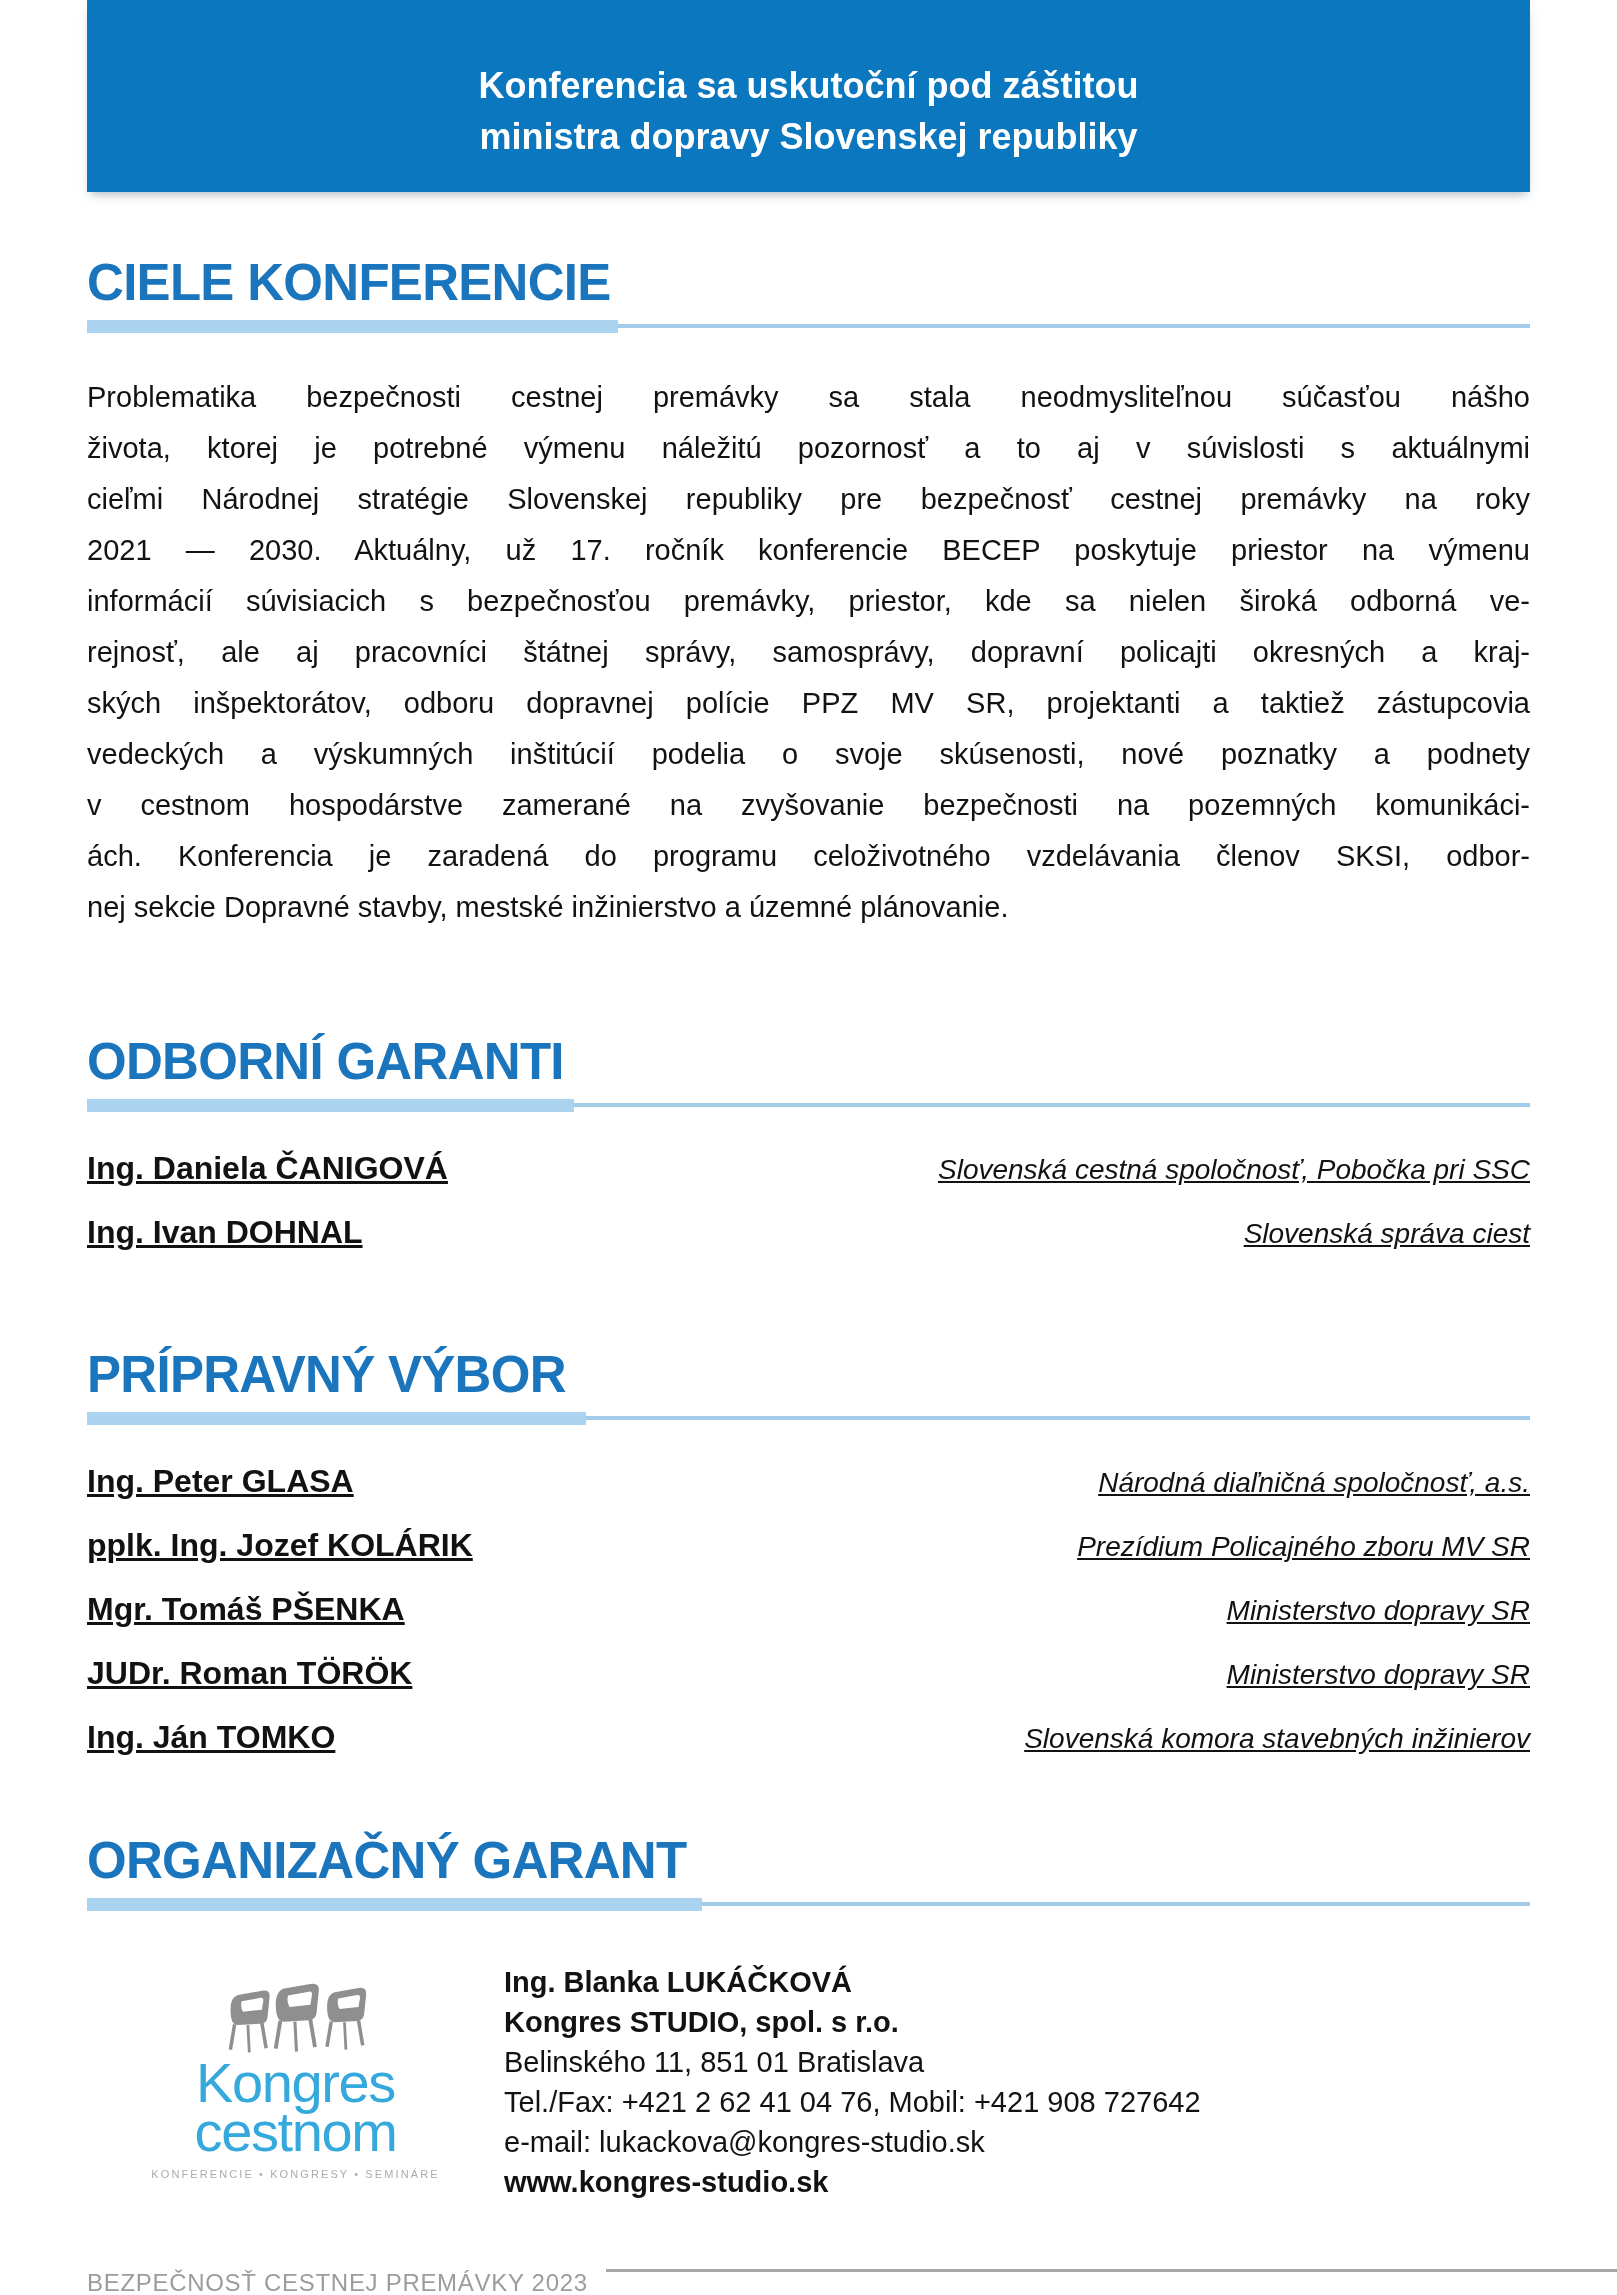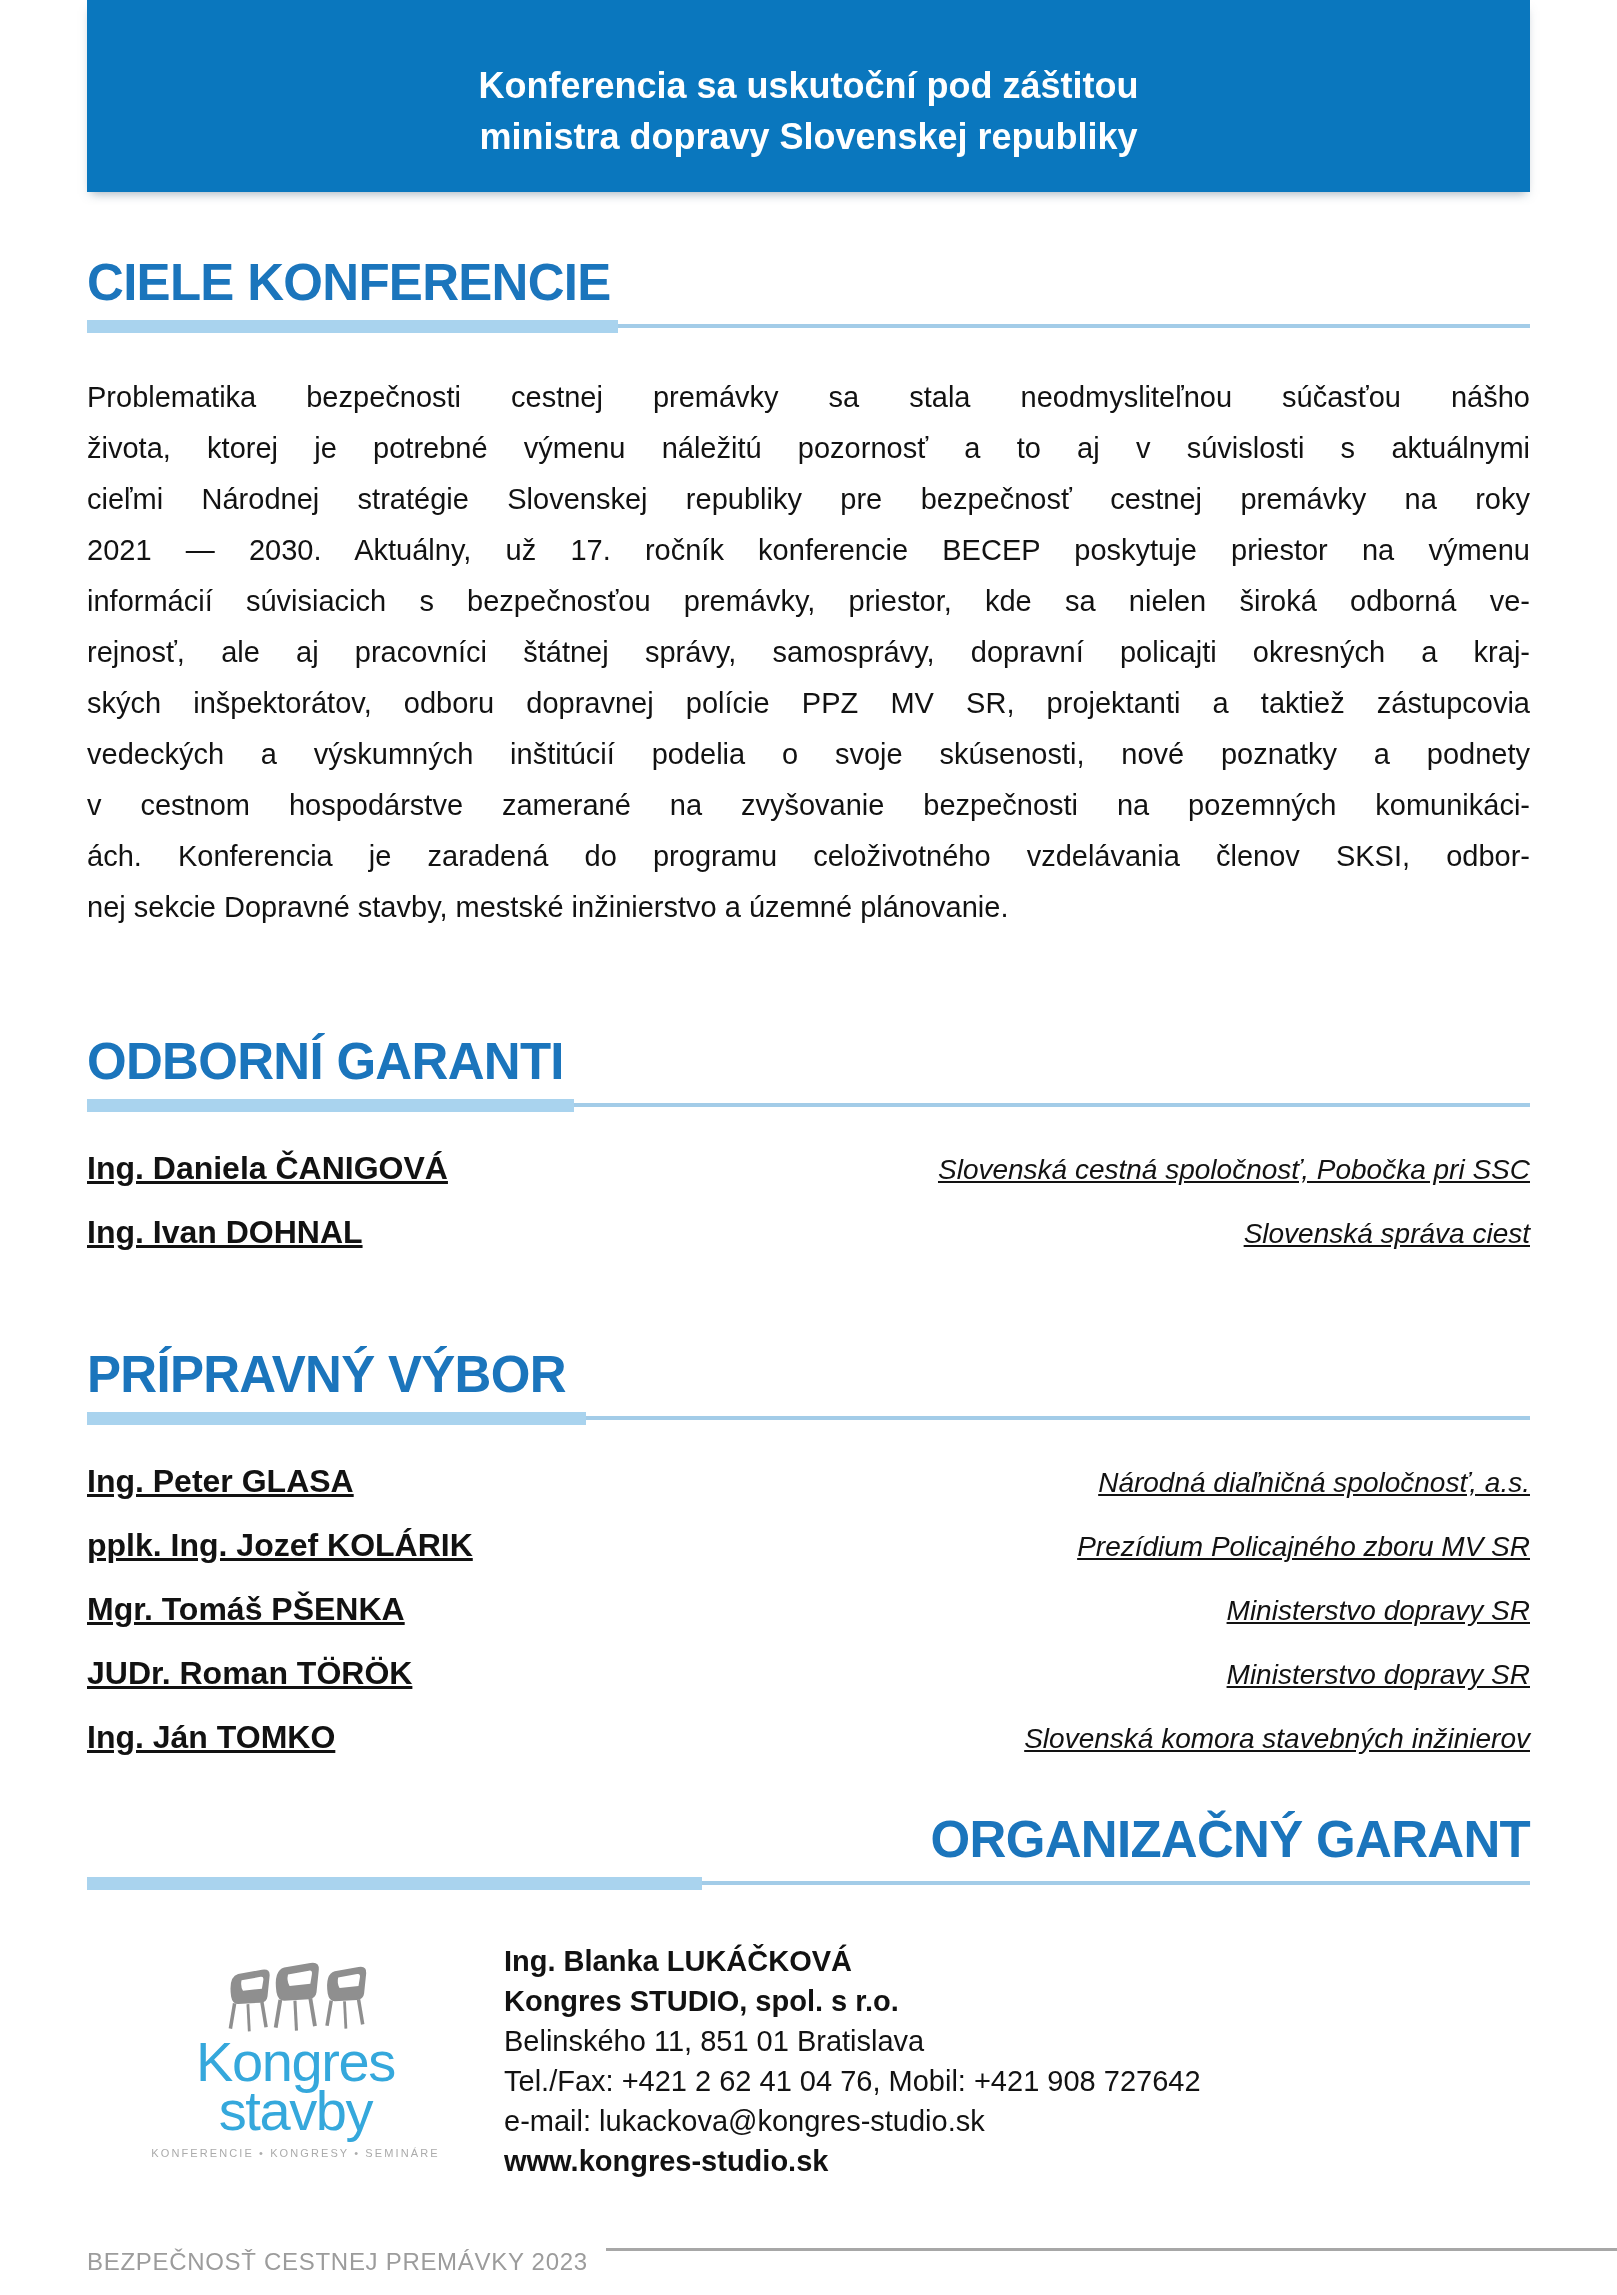--- a/index.html
+++ b/index.html
@@ -38,21 +38,21 @@
   .sec-goals h2{margin-top:64px;}
   .paragraph{margin-top:38px;}
   .para-line{
     font-size:29px;line-height:51px;color:var(--ink);
     text-align:justify;text-align-last:justify;white-space:normal;
   }
   .para-line:last-child{text-align-last:left;}
 
   .sec-experts h2{margin-top:102px;}
   .sec-committee h2{margin-top:97px;}
-  .sec-organizer h2{margin-top:57px;text-align:right;}
+  .sec-organizer h2{margin-top:78px;}
 
   .rows{margin-top:35px;}
   .person-row{display:flex;justify-content:space-between;align-items:baseline;margin-bottom:25px;text-decoration:underline;}
   .person-name{font-size:32px;font-weight:bold;letter-spacing:0;}
   .person-org{font-size:28px;font-style:italic;text-align:right;margin-top:6px;}
 
   .organizer-body{display:flex;margin-top:36px;align-items:flex-start;}
   .logo-box{width:417px;text-align:center;padding-top:33px;}
   .logo-chairs{display:block;margin:0 auto;}
   .logo-word{font-size:56px;line-height:49px;color:var(--logo-cyan);letter-spacing:-1.4px;}
@@ -166,21 +166,21 @@
                 <path d="M13,50 L7,86" stroke="#8F8F8F" stroke-width="5" fill="none"></path>
                 <path d="M52,48 L58,84" stroke="#8F8F8F" stroke-width="5" fill="none"></path>
                 <path d="M32,51 L34,90" stroke="#8F8F8F" stroke-width="4" fill="none"></path>
               </g>
             </defs>
             <use href="#chair" transform="translate(20,12)"></use>
             <use href="#chair" transform="translate(84,2) scale(1.1)"></use>
             <use href="#chair" transform="translate(158,8)"></use>
           </svg>
           <div class="logo-word">Kongres</div>
-          <div class="logo-word">stavby</div>
+          <div class="logo-word">cestnom</div>
           <div class="logo-tagline">KONFERENCIE • KONGRESY • SEMINÁRE</div>
         </div>
 
         <div class="contact">
 
         <div class="contact-line bold">Ing. Blanka LUKÁČKOVÁ</div>
             <div class="contact-line bold">Kongres STUDIO, spol. s r.o.</div>
             <div class="contact-line">Belinského 11, 851 01 Bratislava</div>
             <div class="contact-line">Tel./Fax: +421 2 62 41 04 76, Mobil: +421 908 727642</div>
             <div class="contact-line">e-mail: lukackova@kongres-studio.sk</div>

